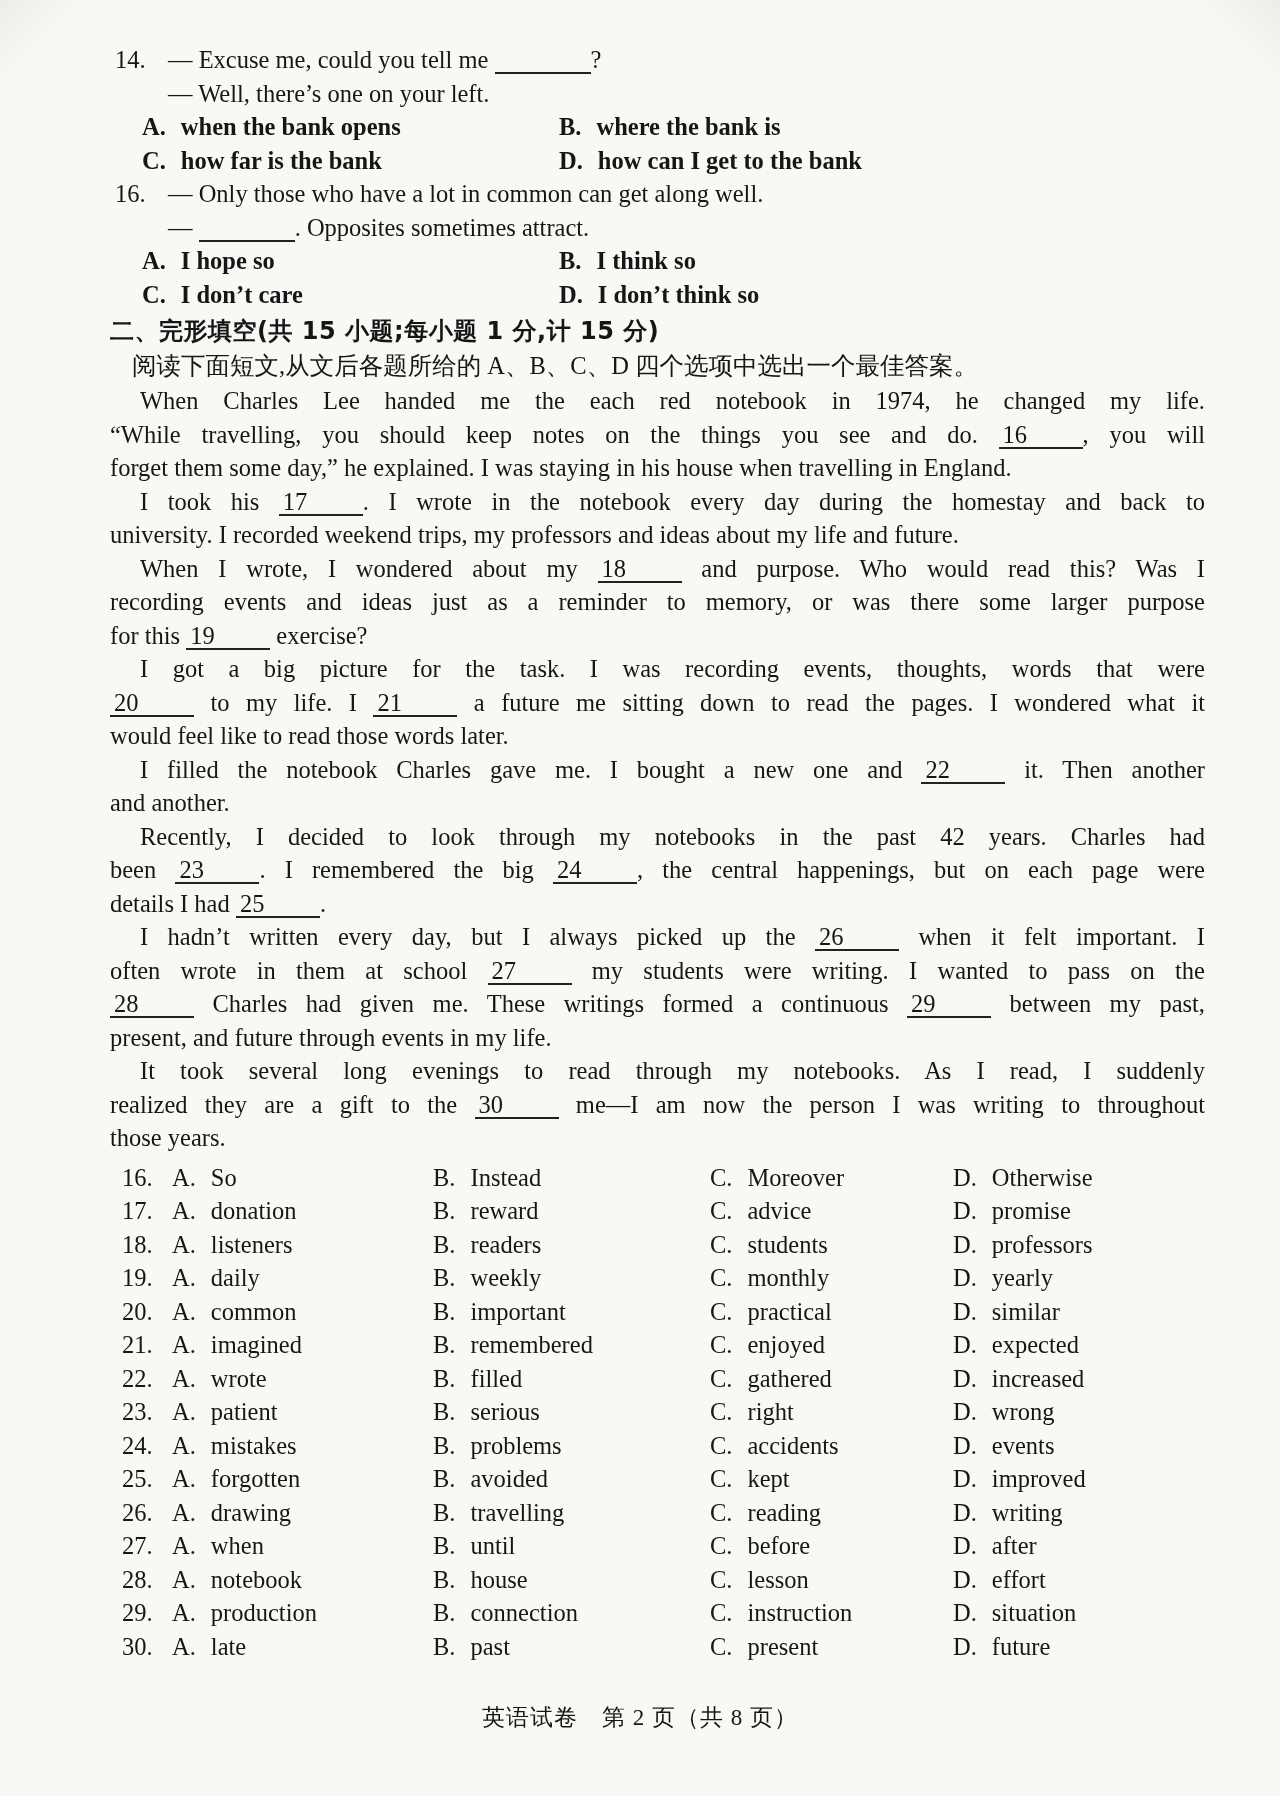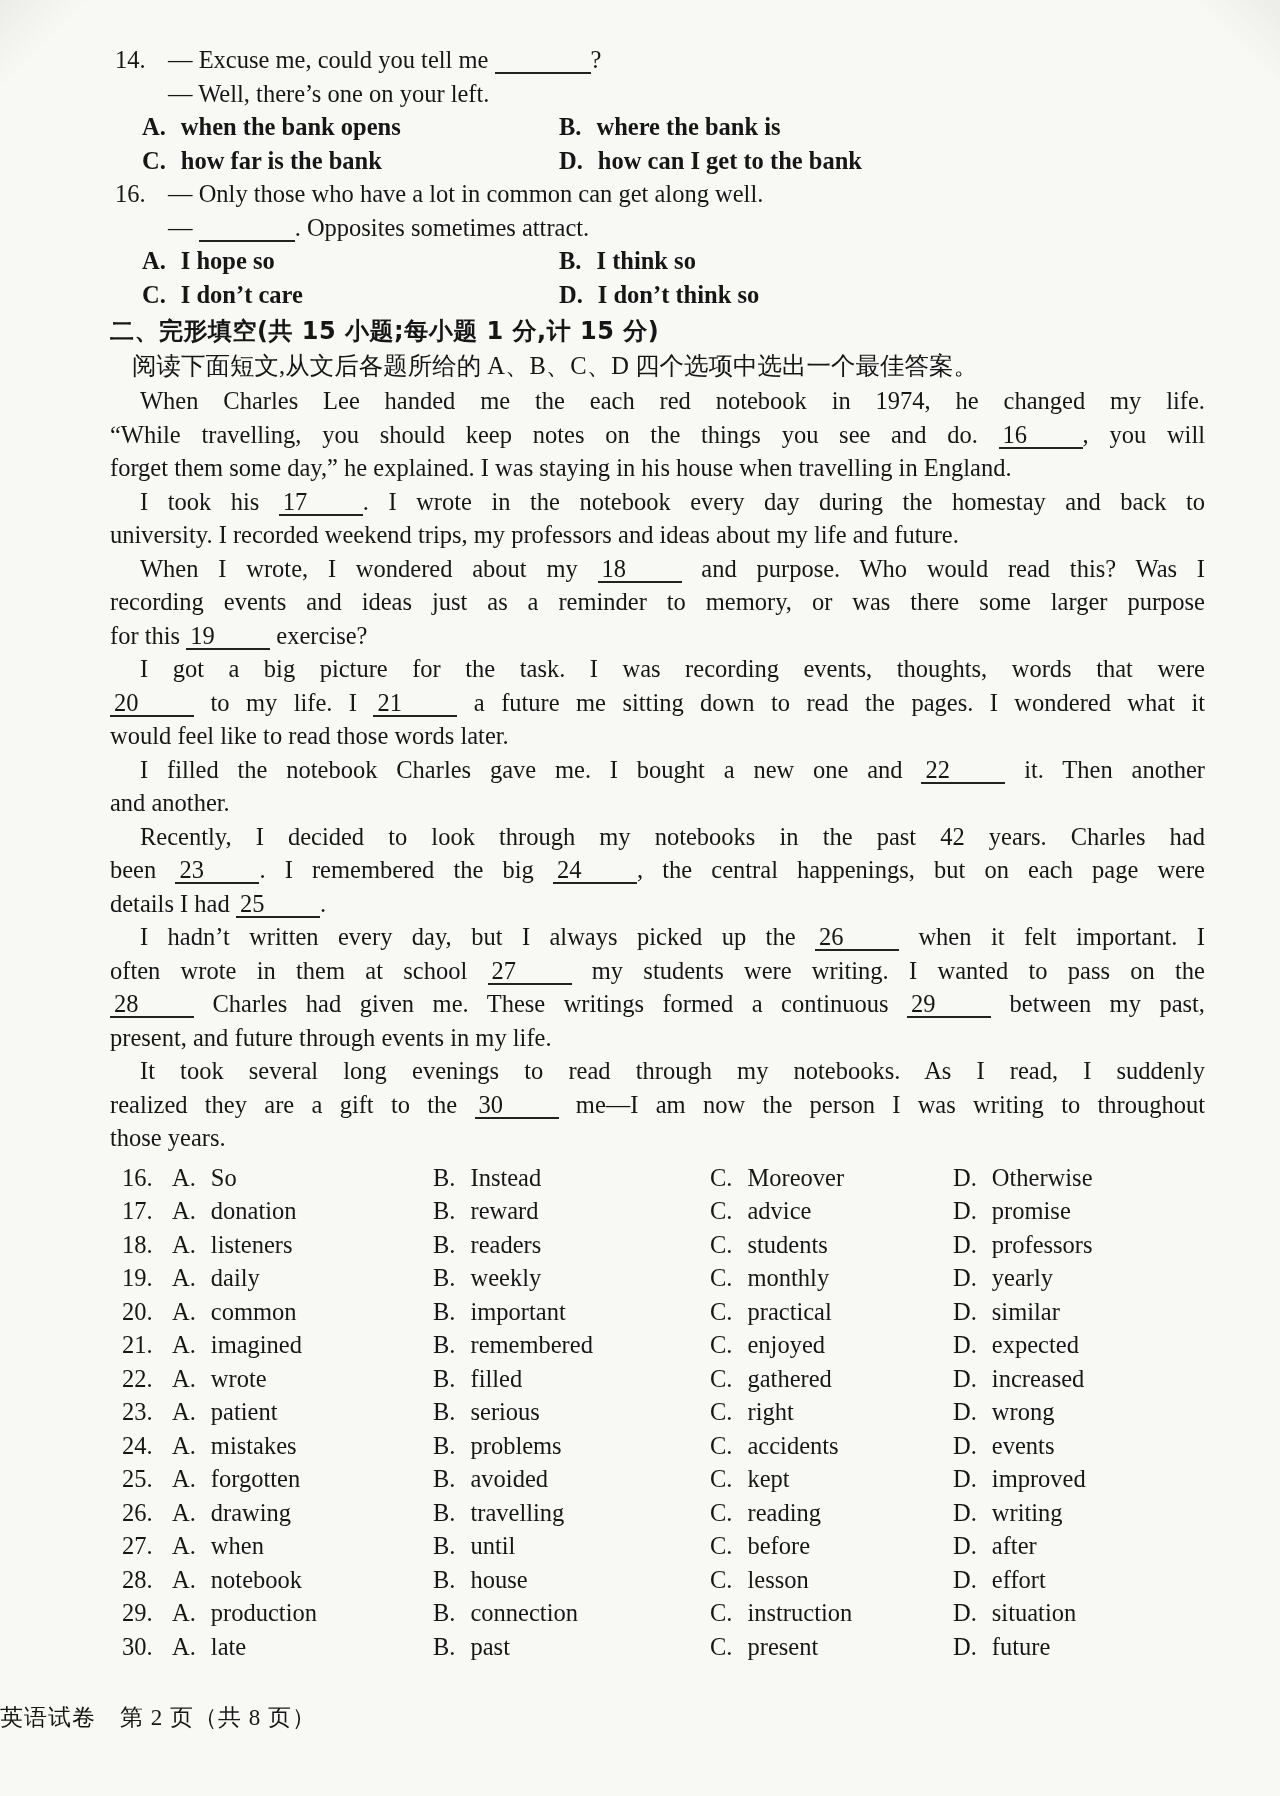--- a/index.html
+++ b/index.html
@@ -38,21 +38,21 @@
     border-bottom:2px solid #222; line-height:20px; padding:0 4px 2px;
   }
   .blank.empty { min-width:88px; }
 
   
   .items { margin-top:6px; }
   .irow { display:grid; grid-template-columns:62px 261px 277px 243px 1fr; }
   .inum { padding-left:12px; }
   .icell { white-space:nowrap; }
 
-  .footer { position:absolute; top:1702px; left:0; width:100%; font-size:23px; letter-spacing:1px; }
+  .footer { position:absolute; top:1702px; left:0; width:100%; text-align:center; font-size:23px; letter-spacing:1px; }
 </style>
 </head>
 <body>
 
 <div class="page">
   <div class="content">
     <div id="questions">
         <div class="question">
           <span class="qnum">14.</span>
           <div class="qline">— Excuse me, could you tell me <span class="blank empty">&nbsp;</span>?</div>

